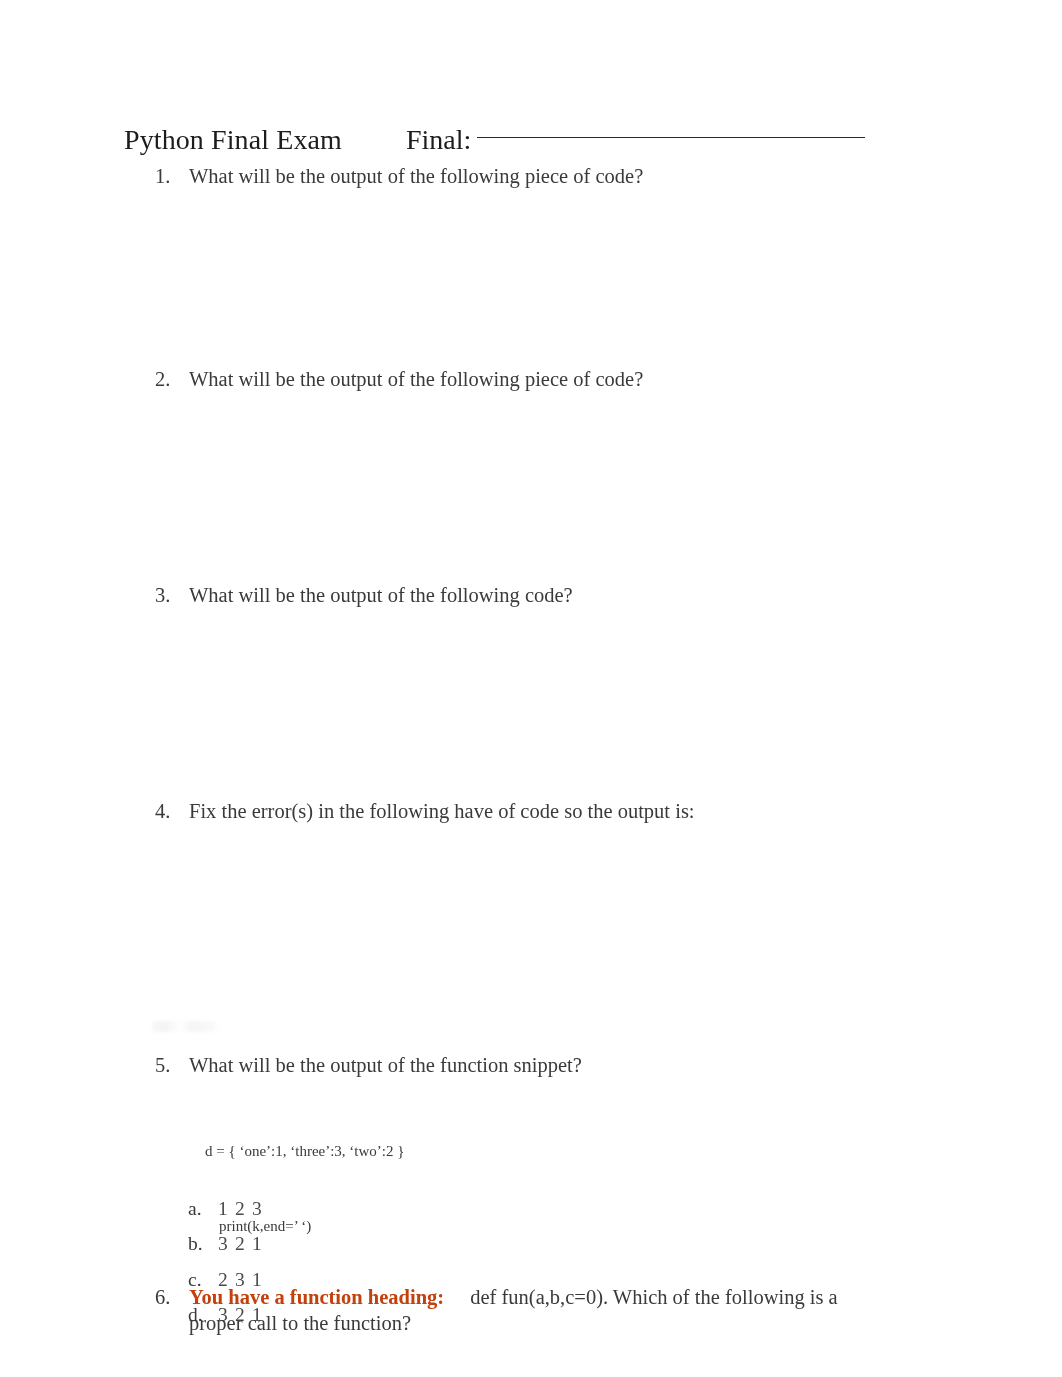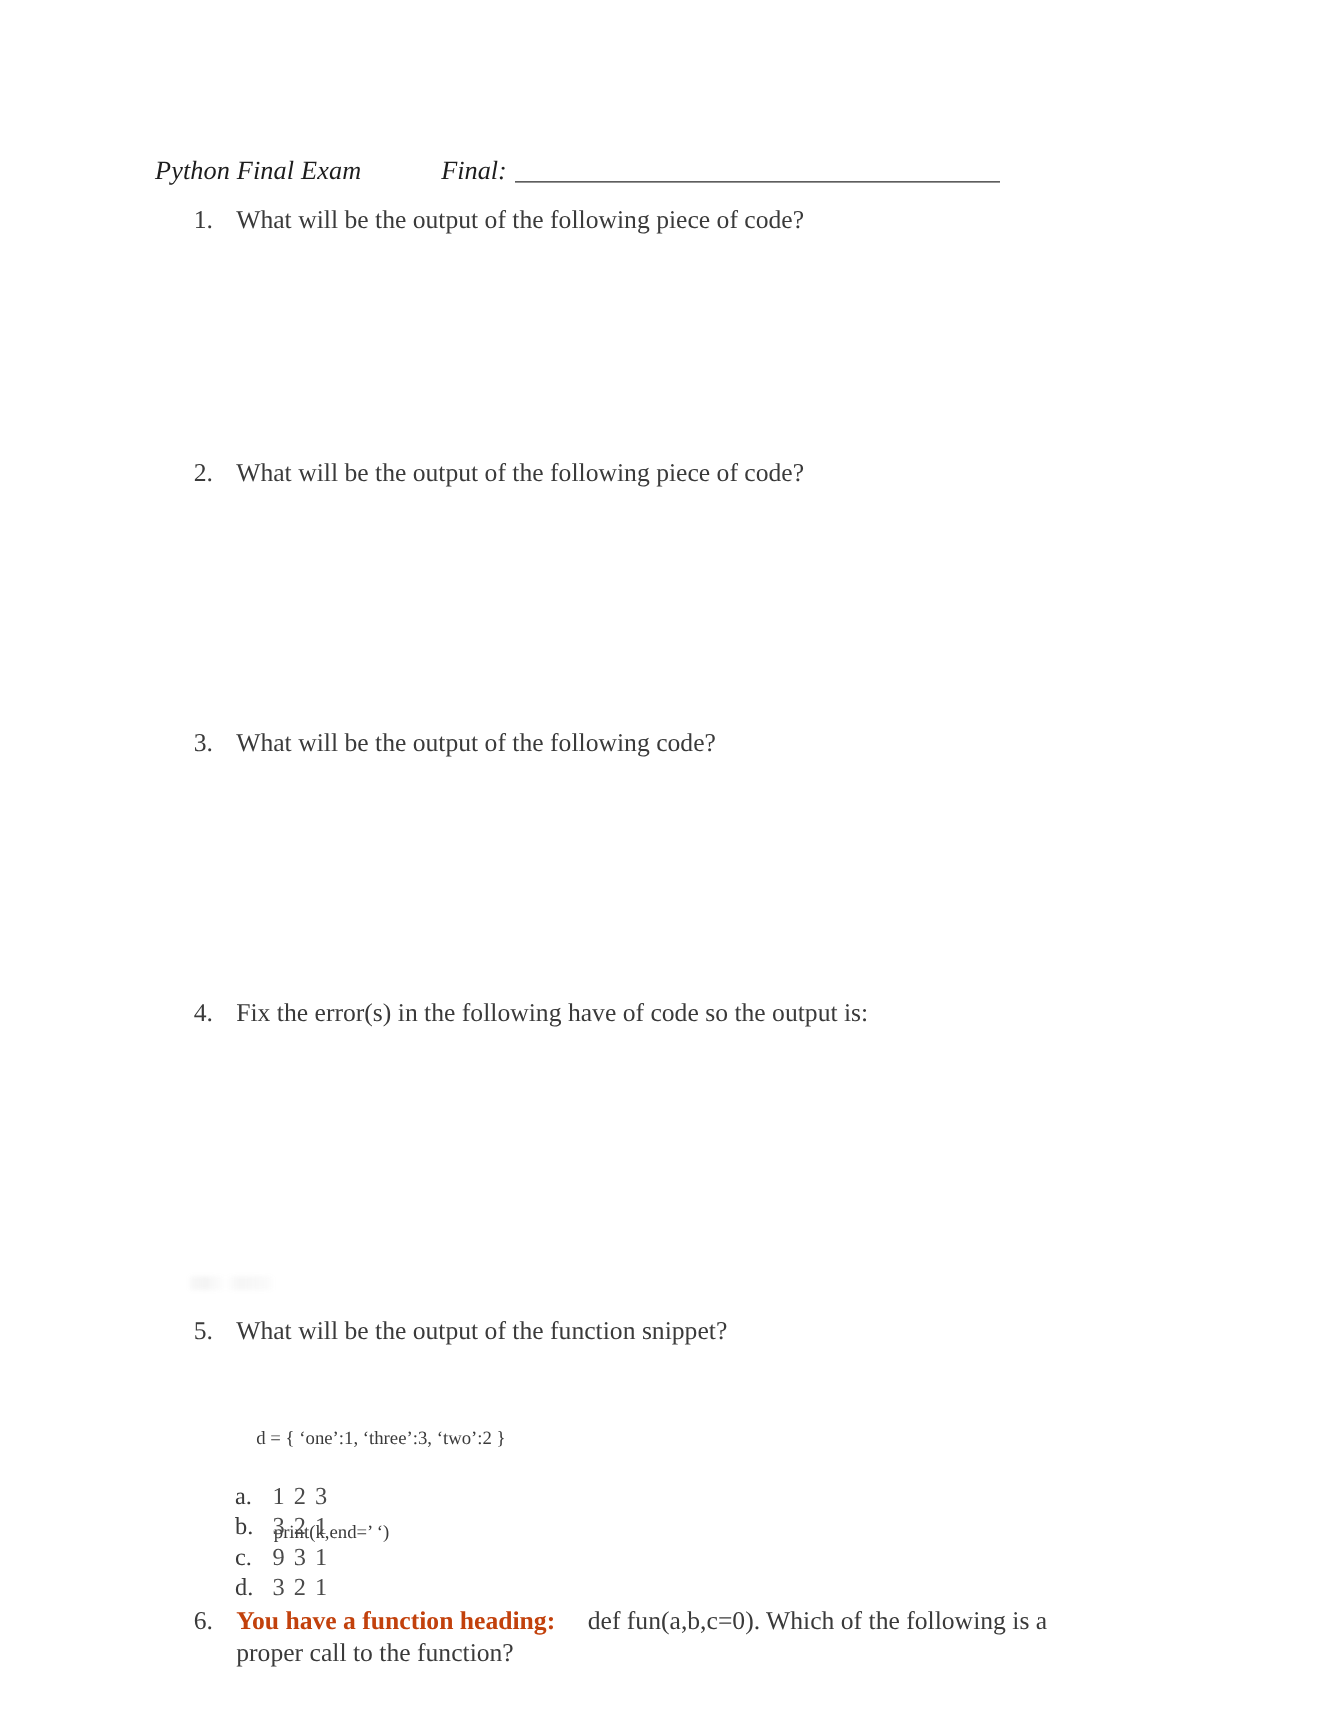--- a/index.html
+++ b/index.html
@@ -23,25 +23,24 @@
     background: #ffffff;
   }
 
   
   .header-row {
     position: absolute;
     left: 124px;
     top: 124px;
     width: 760px;
     display: flex;
-    align-items: flex-end;
-    font-size: 21px;
+    align-items: center;
+    font-size: 28px;
     color: #1d1d1d;
     white-space: nowrap;
-    font-style: italic;
   }
   .exam-title {
     color: #1d1d1d;
     letter-spacing: 0.1px;
   }
   .name-label {
     margin-left: 64px;
     color: #1d1d1d;
   }
   .name-rule {
@@ -115,20 +114,21 @@
     align-items: baseline;
   }
   .choice-letter {
     width: 30px;
     flex: 0 0 30px;
     color: #3a3a3a;
   }
   .choice-text {
     color: #4a4a4a;
     letter-spacing: 1.2px;
+    margin-top: 11px;
   }
 
   
   .faint-mark {
     position: absolute;
     left: 152px;
     top: 1021px;
     width: 68px;
     height: 11px;
     background: linear-gradient(90deg,
@@ -200,21 +200,21 @@
     <div class="choice">
       <span class="choice-letter">a.</span>
       <span class="choice-text">1 2 3</span>
     </div>
     <div class="choice">
       <span class="choice-letter">b.</span>
       <span class="choice-text">3 2 1</span>
     </div>
     <div class="choice">
       <span class="choice-letter">c.</span>
-      <span class="choice-text">9 3 1</span>
+      <span class="choice-text">2 3 1</span>
     </div>
     <div class="choice">
       <span class="choice-letter">d.</span>
       <span class="choice-text">3 2 1</span>
     </div>
   </div>
 
   <div class="question" id="q6">
     <span class="q-num">6.</span>
     <span class="q-text bold-lead">

